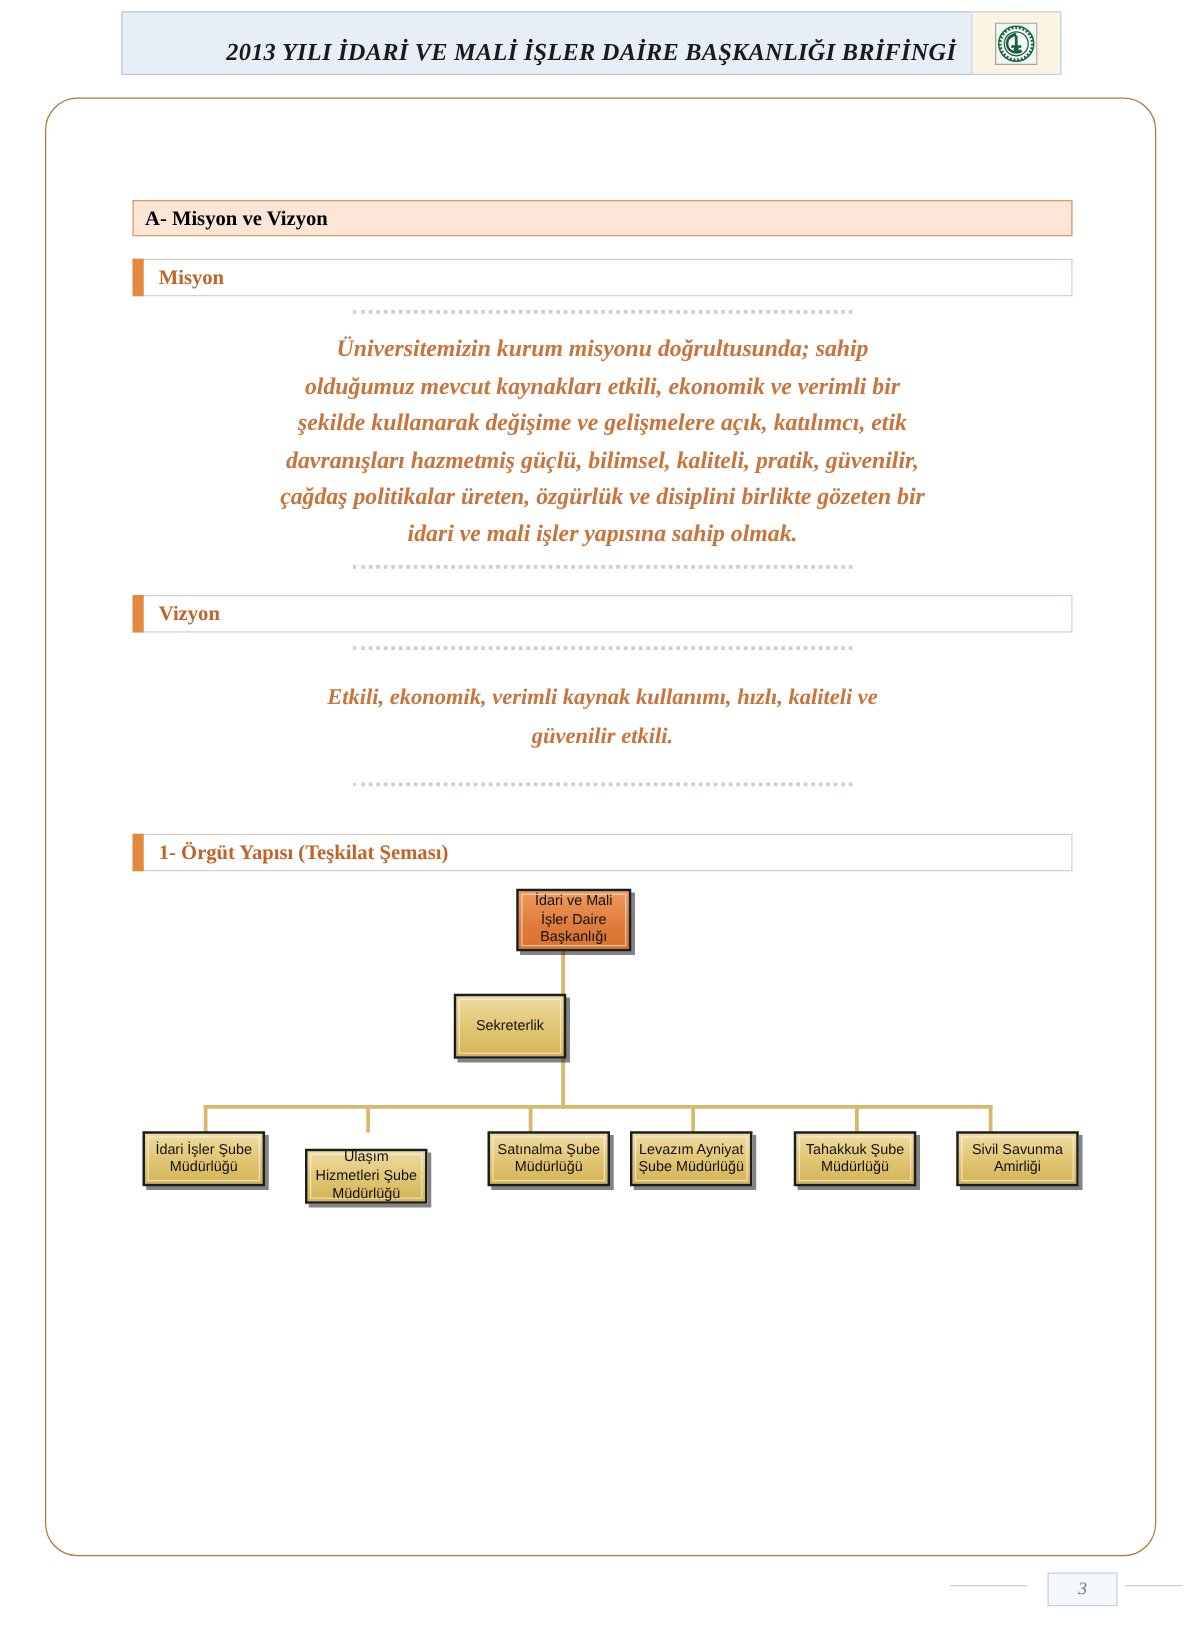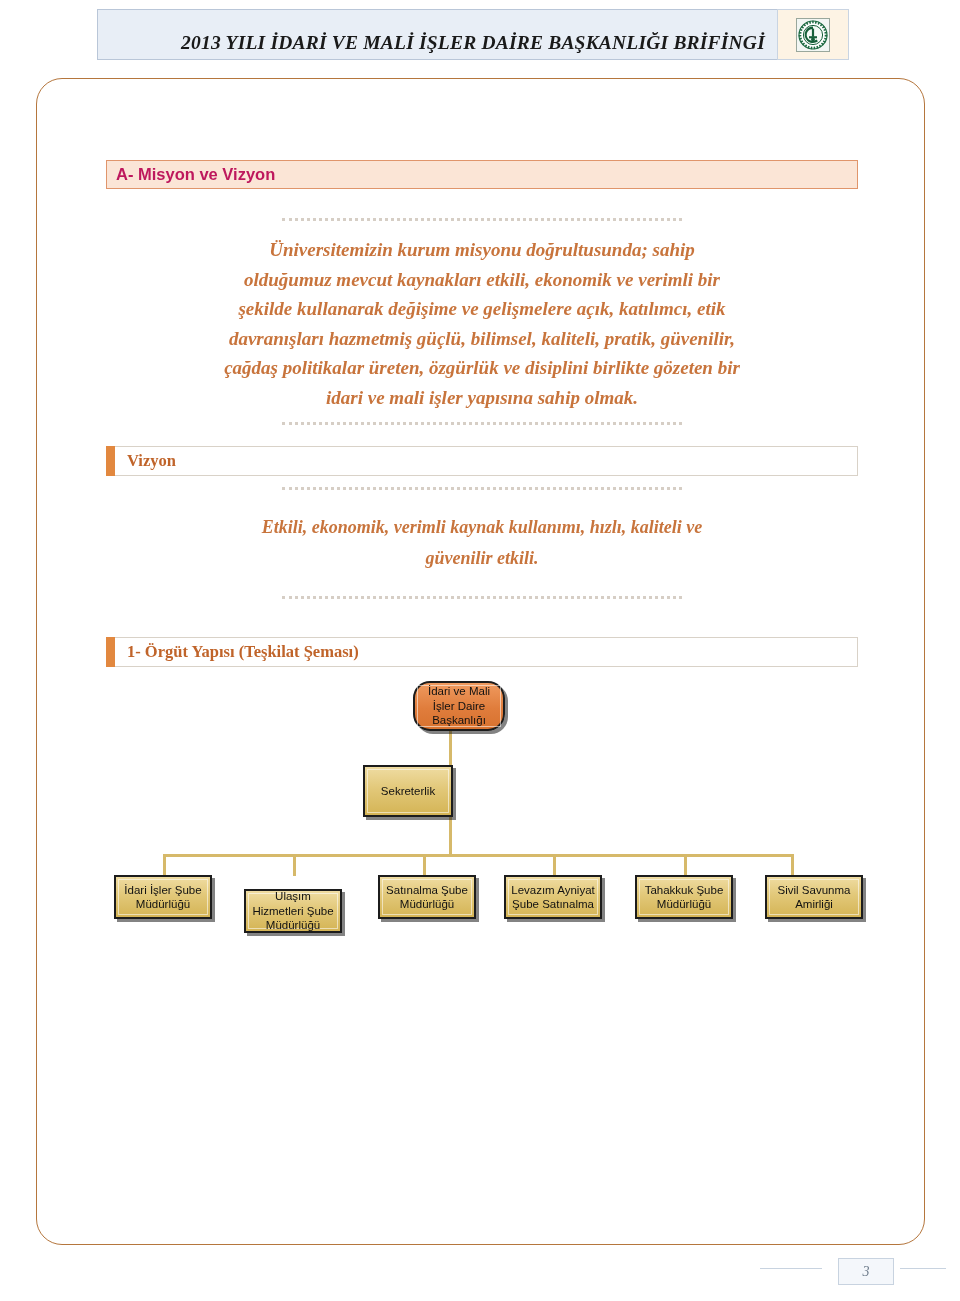--- a/index.html
+++ b/index.html
@@ -73,24 +73,24 @@
   
   .section-bar {
     background: #fbe5d6;
     border: 1px solid #e0956b;
     height: 29px;
     display: flex;
     align-items: center;
     padding-left: 9px;
   }
   .section-bar .label {
-    font-family: Liberation Sans, sans-serif;
+    font-family: Liberation Serif, serif;
     font-weight: bold;
     font-size: 16.5px;
-    color: #be185d;
+    color: #000000;
     white-space: nowrap;
   }
 
   
   .sub-bar {
     height: 30px;
     border: 1px solid #d9d2c8;
     border-left: none;
     display: flex;
     align-items: center;
@@ -237,20 +237,24 @@
 <div class="page-frame"></div>
 
 <div class="content">
 
   <div class="section-bar">
     <span class="label">A- Misyon ve Vizyon</span>
   </div>
 
   <div style="height:18px"></div>
 
+  <div class="sub-bar">
+    <span class="accent"></span>
+    <span class="label">Misyon</span>
+  </div>
 
   <div style="height:11px"></div>
   <div class="dot-rule"></div>
 
   <div class="quote-block quote-mission" style="padding-left:118px;padding-right:118px;">Üniversitemizin kurum misyonu doğrultusunda; sahip olduğumuz mevcut kaynakları etkili, ekonomik ve verimli bir şekilde kullanarak değişime ve gelişmelere açık, katılımcı, etik davranışları hazmetmiş güçlü, bilimsel, kaliteli, pratik,      güvenilir, çağdaş politikalar üreten, özgürlük ve disiplini birlikte gözeten bir idari ve mali işler yapısına sahip olmak.</div>
 
   <div class="dot-rule"></div>
 
   <div style="height:21px"></div>
 
@@ -282,39 +286,39 @@
     <div class="conn" style="left:318px; top:114px; width:28px; height:3px;"></div>
     <div class="conn" style="left:57px; top:177px; width:631px; height:3px;"></div>
 
     <div class="conn" style="left:57px;  top:177px; width:3px; height:22px;"></div>
     <div class="conn" style="left:187px; top:177px; width:3px; height:22px;"></div>
     <div class="conn" style="left:317px; top:177px; width:3px; height:22px;"></div>
     <div class="conn" style="left:447px; top:177px; width:3px; height:22px;"></div>
     <div class="conn" style="left:578px; top:177px; width:3px; height:22px;"></div>
     <div class="conn" style="left:685px; top:177px; width:3px; height:22px;"></div>
 
-    <div class="node top" style="left:307px; top:4px; width:92px; height:50px;border-radius:17px;">
+    <div class="node top" style="left:307px; top:4px; width:92px; height:50px;">
       <span class="inner">İdari ve Mali İşler Daire Başkanlığı</span>
     </div>
 
     <div class="node gold" style="left:257px; top:88px; width:90px; height:52px;">
       <span class="inner">Sekreterlik</span>
     </div>
 
     <div class="node gold" style="left:8px; top:198px; width:98px; height:44px;">
       <span class="inner">İdari İşler Şube Müdürlüğü</span>
     </div>
     <div class="node gold" style="left:138px; top:198px; width:98px; height:44px;margin-top:14px;">
       <span class="inner">Ulaşım Hizmetleri Şube Müdürlüğü</span>
     </div>
-    <div class="node gold" style="left:272px; top:198px; width:98px; height:44px;">
+    <div class="node gold" style="left:284px; top:198px; width:98px; height:44px;">
       <span class="inner">Satınalma Şube Müdürlüğü</span>
     </div>
     <div class="node gold" style="left:398px; top:198px; width:98px; height:44px;">
-      <span class="inner">Levazım Ayniyat Şube Satınalma</span>
+      <span class="inner">Levazım Ayniyat Şube Müdürlüğü</span>
     </div>
     <div class="node gold" style="left:529px; top:198px; width:98px; height:44px;">
       <span class="inner">Tahakkuk Şube Müdürlüğü</span>
     </div>
     <div class="node gold" style="left:659px; top:198px; width:98px; height:44px;">
       <span class="inner">Sivil Savunma Amirliği</span>
     </div>
 
   </div>
 </div>

